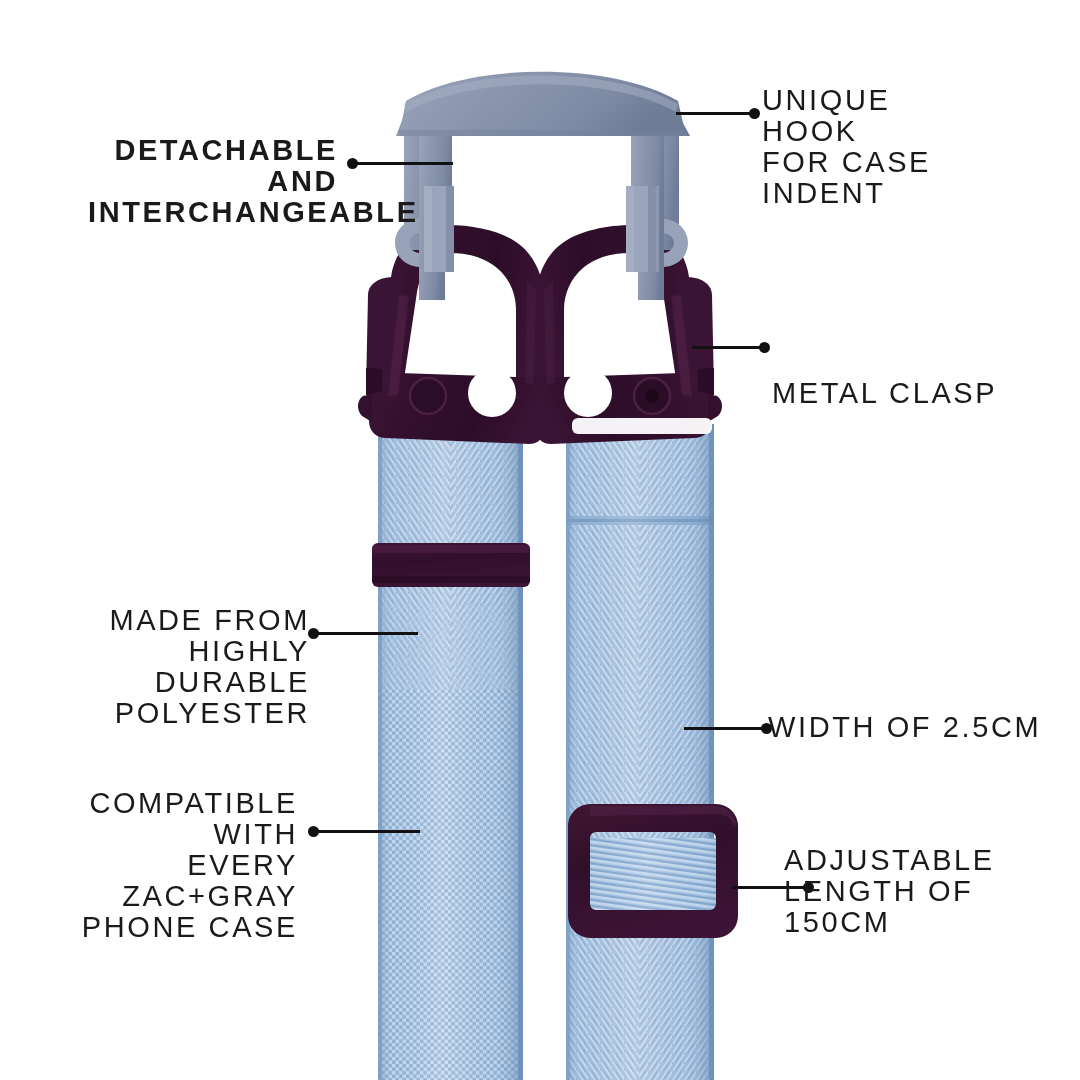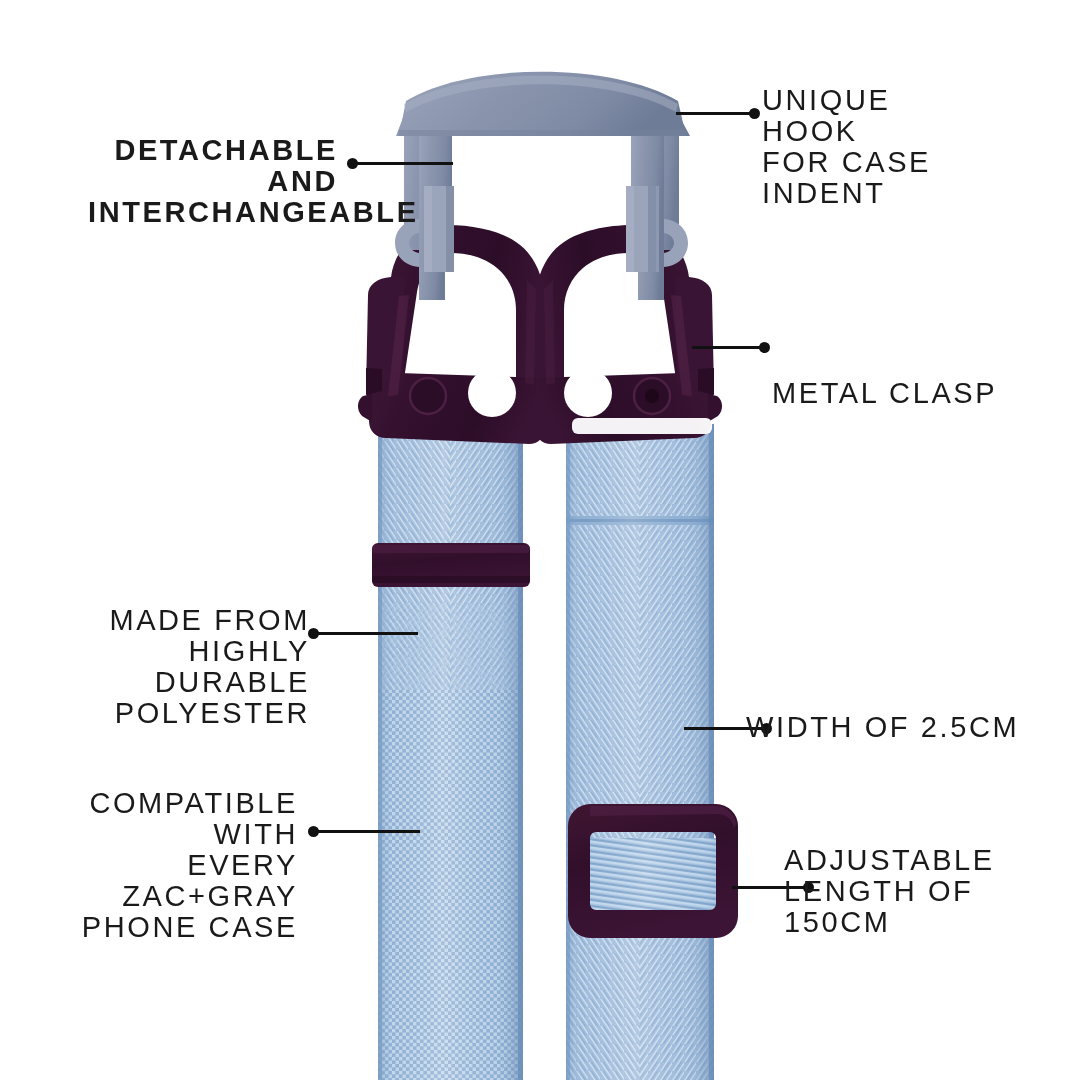--- a/index.html
+++ b/index.html
@@ -43,21 +43,21 @@
     text-transform: uppercase;
   }
   .label.left  { text-align: right; }
   .label.right { text-align: left; }
 
   .lbl-unique     { right: 104px; top: 85px;  text-align: left; left: 762px; }
   .lbl-detach     { left: 88px;  top: 135px;  width: 250px; font-weight: bold; }
   .lbl-clasp      { left: 772px; top: 332px; margin-top: 46px; }
   .lbl-polyester  { left: 52px;  top: 605px;  width: 258px; }
   .lbl-compatible { left: 48px;  top: 788px;  width: 250px; }
-  .lbl-width      { left: 746px; top: 712px; }
+  .lbl-width      { left: 768px; top: 712px; }
   .lbl-adjust     { left: 784px; top: 845px; }
 
   
   .leader {
     position: absolute;
     height: 3px;
     background: #111111;
   }
   .leader .dot {
     position: absolute;

